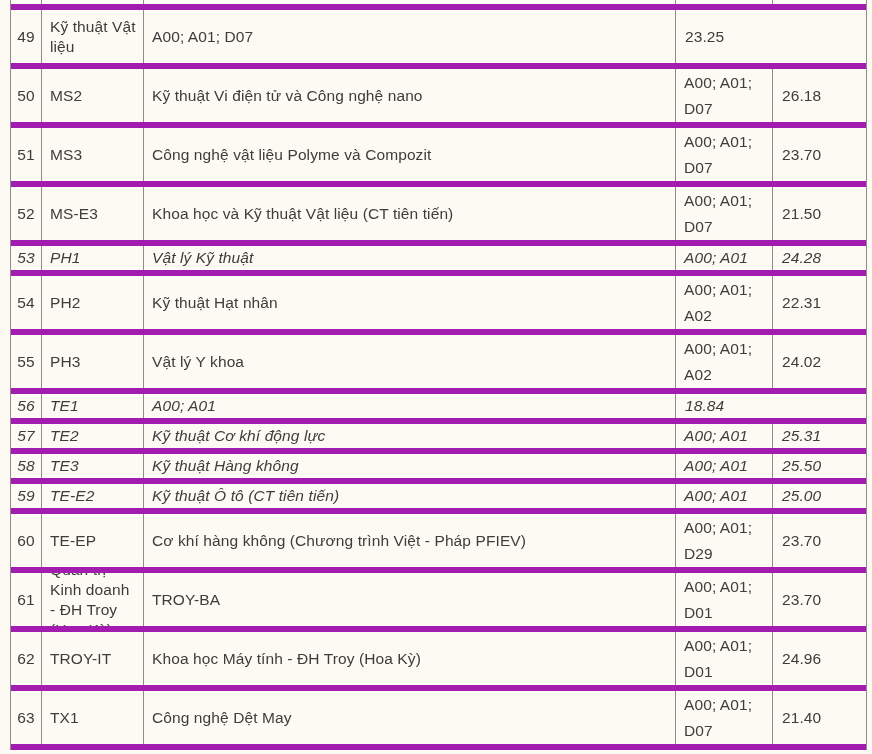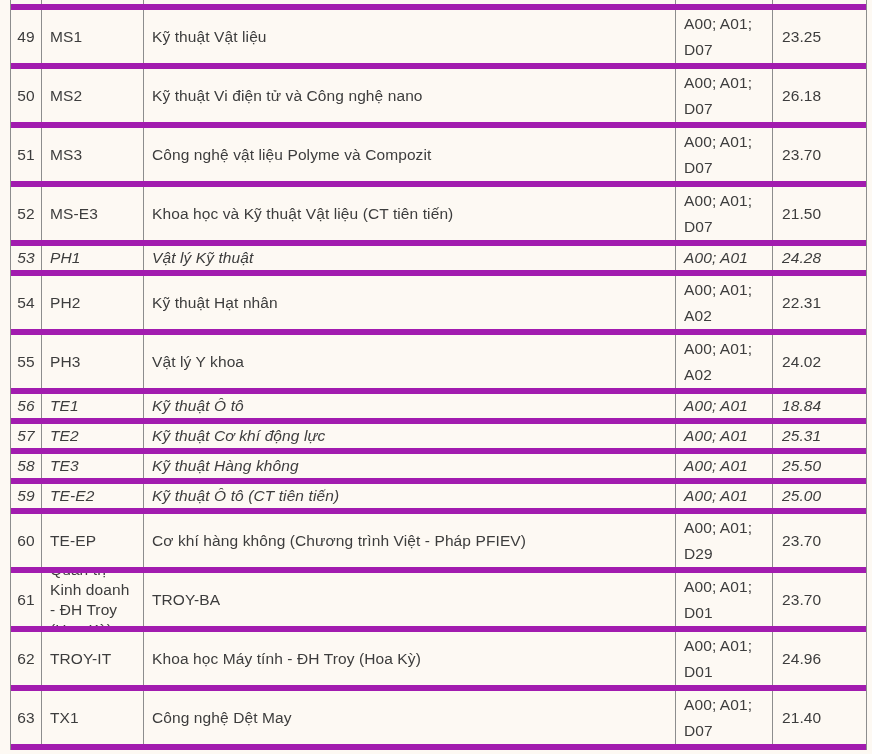--- a/index.html
+++ b/index.html
@@ -79,21 +79,20 @@
       <span class="frag-name">Hệ thống thông tin quản lý</span>
     </div>
     <div class="cell comb">
       <span class="frag-comb">D07</span>
     </div>
     <div class="cell score"></div>
   </div>
 
 <div class="row tall">
       <div class="cell stt">49</div>
-      <div class="cell code">MS1</div>
       <div class="cell name">Kỹ thuật Vật liệu</div>
       <div class="cell comb">A00; A01; D07</div>
       <div class="cell score">23.25</div>
     </div>
     <div class="row tall">
       <div class="cell stt">50</div>
       <div class="cell code">MS2</div>
       <div class="cell name">Kỹ thuật Vi điện tử và Công nghệ nano</div>
       <div class="cell comb">A00; A01; D07</div>
       <div class="cell score">26.18</div>
@@ -129,21 +128,20 @@
     <div class="row tall">
       <div class="cell stt">55</div>
       <div class="cell code">PH3</div>
       <div class="cell name">Vật lý Y khoa</div>
       <div class="cell comb">A00; A01; A02</div>
       <div class="cell score">24.02</div>
     </div>
     <div class="row short">
       <div class="cell stt">56</div>
       <div class="cell code">TE1</div>
-      <div class="cell name">Kỹ thuật Ô tô</div>
       <div class="cell comb">A00; A01</div>
       <div class="cell score">18.84</div>
     </div>
     <div class="row short">
       <div class="cell stt">57</div>
       <div class="cell code">TE2</div>
       <div class="cell name">Kỹ thuật Cơ khí động lực</div>
       <div class="cell comb">A00; A01</div>
       <div class="cell score">25.31</div>
     </div>

